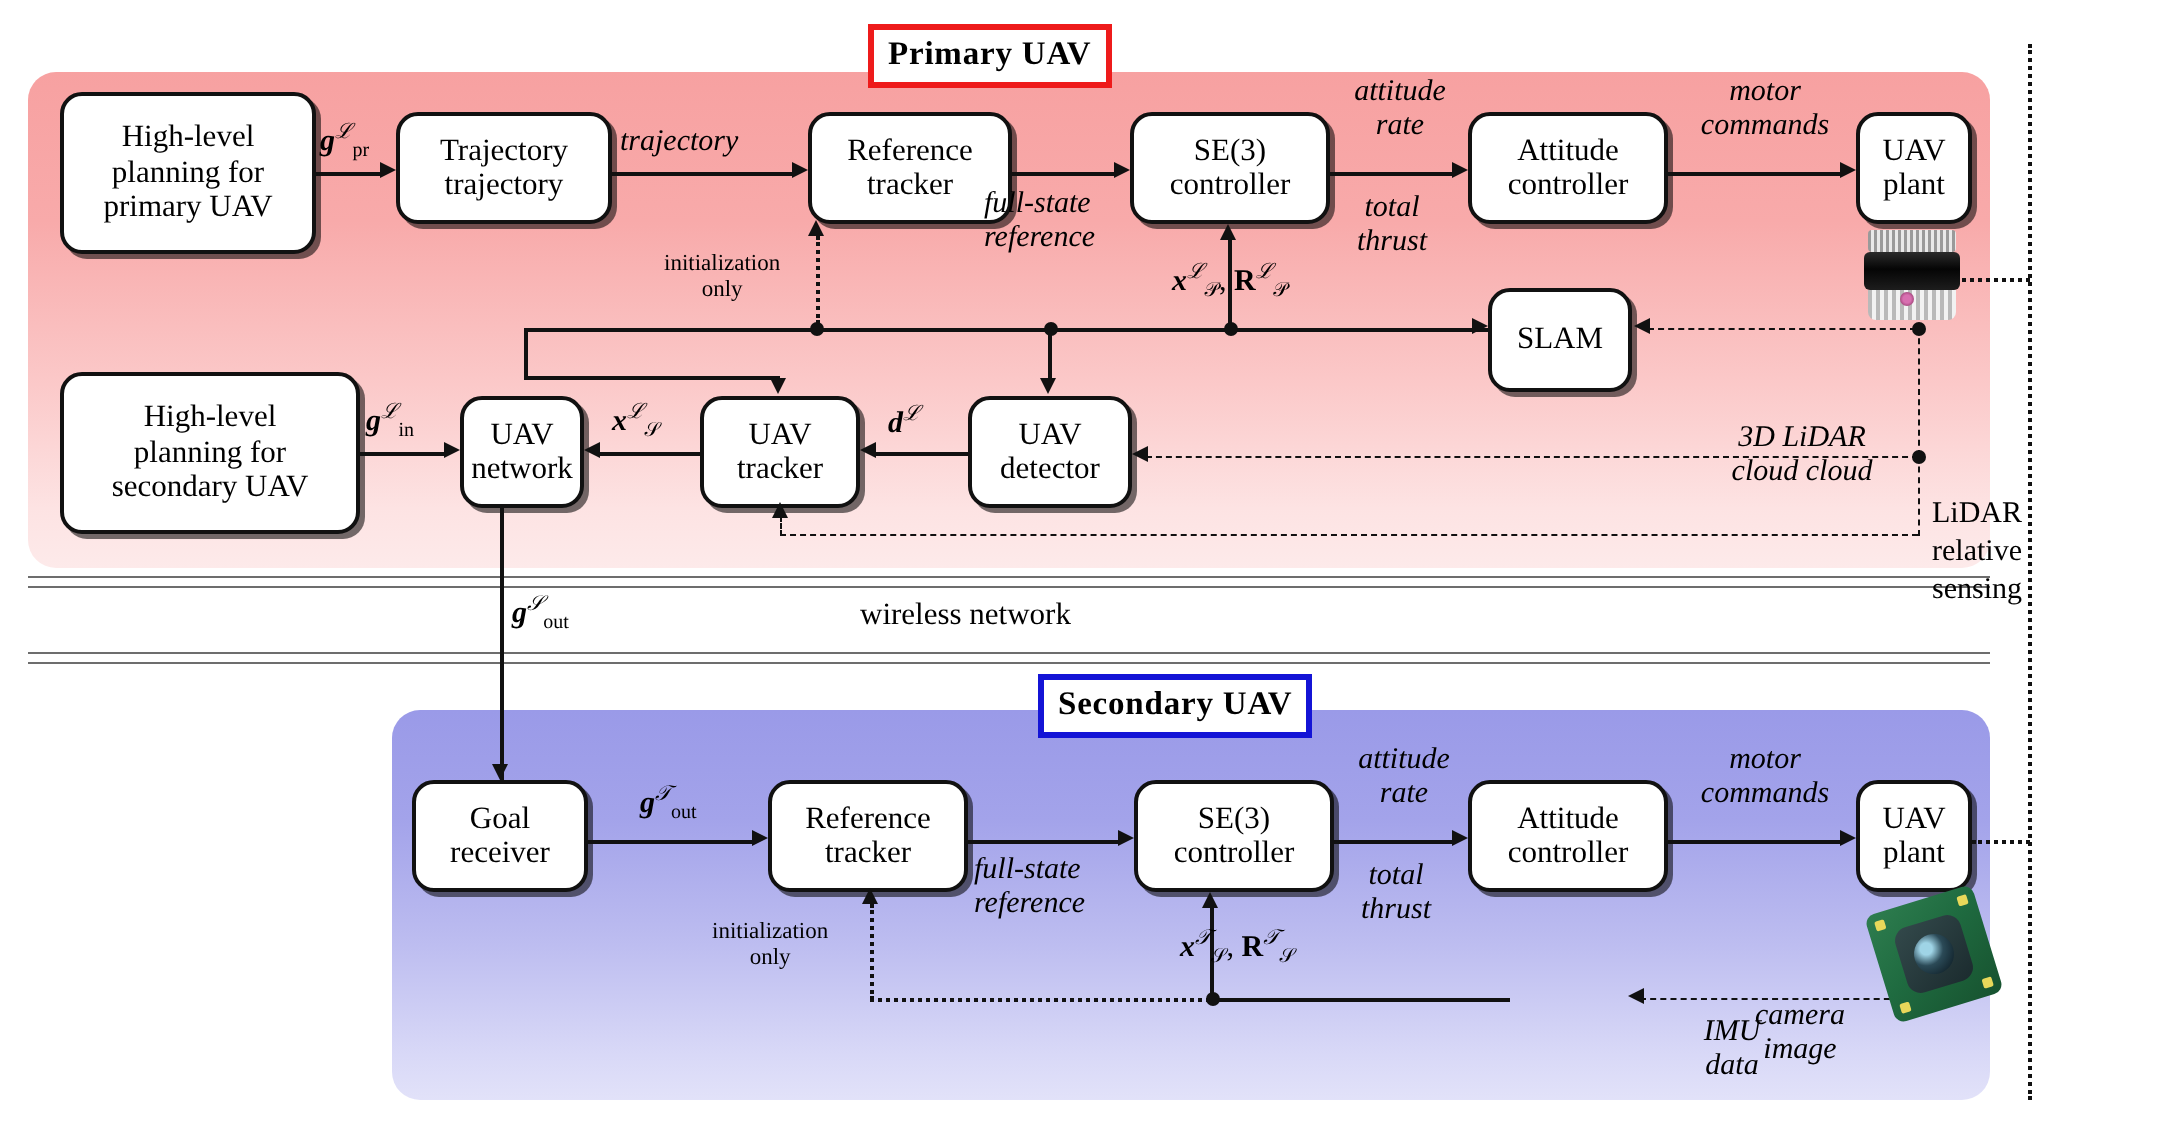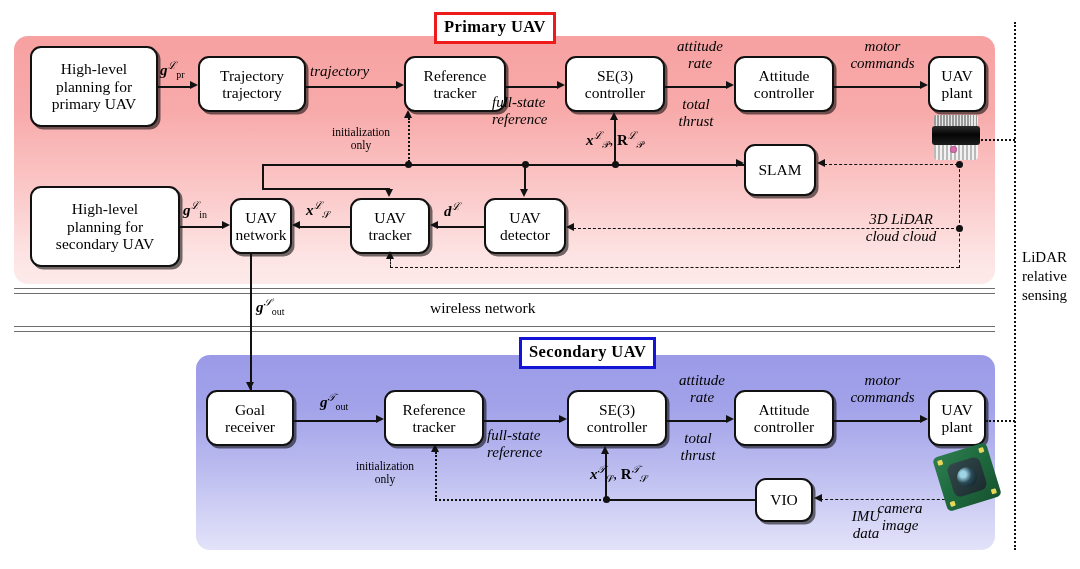--- a/index.html
+++ b/index.html
@@ -200,23 +200,20 @@
     </span>
   </div>
 
   <div class="blk" id="b-plant2" style="left:928px;top:390px;width:58px;height:56px;">
     <span>
       <span>UAV</span>
       <span>plant</span>
     </span>
   </div>
 
-  <div class="blk" id="b-vio" style="left:755px;top:478px;width:58px;height:44px;">
-    <span>VIO</span>
-  </div>
 
   <div class="ln h" style="left:158px;top:86px;width:33px;"></div>
   <div class="arr arr-r" style="left:190px;top:81.4px;"></div>
   <div class="sym" style="left:160px;top:58px;">
     <i>g</i><span class="supcal">ℒ</span><span class="sub">pr</span>
   </div>
 
   <div class="ln h" style="left:306px;top:86px;width:91px;"></div>
   <div class="arr arr-r" style="left:396px;top:81.4px;"></div>
   <div class="lbl it" style="left:310px;top:63px;">trajectory</div>
@@ -370,21 +367,21 @@
   </div>
   <div class="lbl it" style="left:826px;top:508px;width:80px;">
     <span>IMU</span><br>
     <span>data</span>
   </div>
 
   <div class="dot-v" style="left:1014px;top:22px;height:528px;"></div>
   <div class="dot-h" style="left:968px;top:139px;width:47px;"></div>
   <div class="arr arr-l" style="left:962px;top:134.4px;"></div>
   <div class="dot-h" style="left:986px;top:420px;width:29px;"></div>
-  <div class="lbl up" style="left:1022px;top:248px;text-align:center;line-height:1.25;">
+  <div class="lbl up" style="left:966px;top:248px;text-align:center;line-height:1.25;">
     <span>LiDAR</span><br>
     <span>relative</span><br>
     <span>sensing</span>
   </div>
 
   <div id="lidar">
     <div class="top-ring"></div>
     <div class="band"></div>
     <div class="base"></div>
     <div class="eye"></div>

